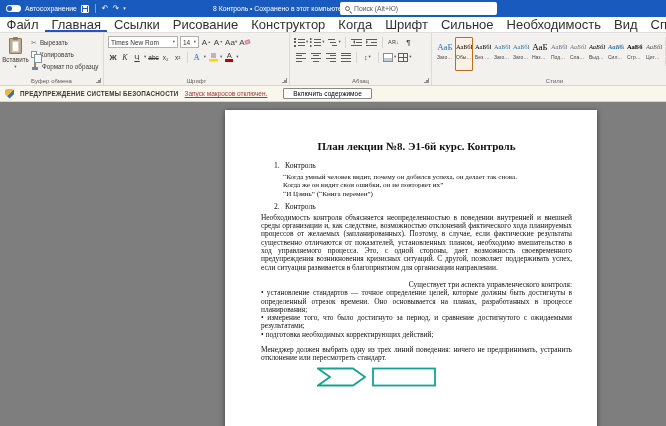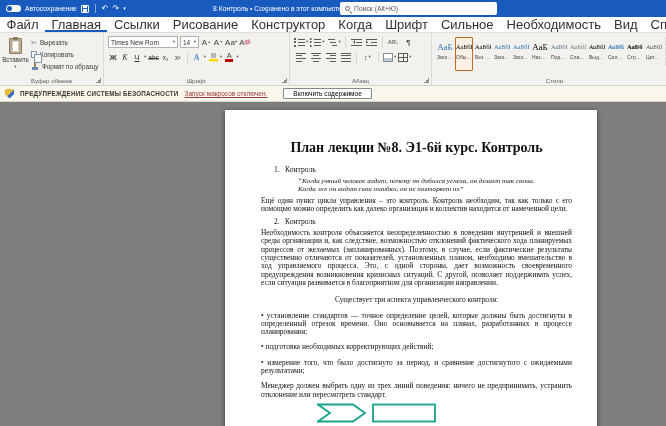--- a/index.html
+++ b/index.html
@@ -118,27 +118,27 @@
   
   .msgbar{position:absolute;top:86px;left:0;width:666px;height:16px;background:#f9f6ec;border-bottom:1px solid #d8d5cf;display:flex;align-items:center;gap:6px;padding-left:5px}
   .shield{width:9px;height:10px;background:linear-gradient(135deg,#e8b73a 0 50%,#3b6fc4 50% 100%);clip-path:polygon(50% 0,100% 12%,100% 58%,50% 100%,0 58%,0 12%);flex:0 0 auto}
   .msg-title{font-size:6.3px;font-weight:bold;color:#3b3a39;letter-spacing:.2px;white-space:nowrap}
   .msg-link{font-size:6.5px;color:#a4373a;text-decoration:underline;white-space:nowrap;cursor:pointer}
   .msg-btn{font-size:6.5px;font-family:inherit;border:1px solid #8a8886;background:#fff;padding:1px 9px;margin-left:10px;white-space:nowrap;border-radius:1px}
 
   
   .canvas{position:absolute;top:102px;left:0;width:666px;height:324px;background:#7e7e7e;overflow:hidden}
   .page{position:absolute;left:225px;top:8px;width:372px;height:520px;background:#fff;box-shadow:0 1px 5px rgba(0,0,0,.5);padding:30px 25px 10px 36px;font-family:"Liberation Serif","DejaVu Serif",serif;color:#111}
-  .doc-heading{font-size:14px;font-weight:bold;text-align:center;margin-bottom:9px}
+  .doc-heading{font-size:11px;font-weight:bold;text-align:center;margin-bottom:9px}
   .list-row{display:flex;font-size:7.6px;margin:4px 0 3px 13px}
   .num{width:11px;flex:0 0 auto}
-  .quote{margin-left:37px;font-style:italic;font-size:7.1px;line-height:8.3px}
+  .quote{margin-left:22px;font-size:7.1px;line-height:8.3px}
   .para{font-size:7.4px;line-height:8.3px;text-align:justify;margin-top:3px}
-  .para.intro{margin-top:9px;text-align:center}
-  .para.bullet{margin-top:7px}
+  .para.intro{margin-top:9px;text-align:right}
+  .para.bullet{margin-top:0}
   .para.final{margin-top:7px}
   .shapes{margin:4px 0 0 56px;line-height:0}
 </style>
 </head>
 <body>
 
 <div class="app">
 
   <header class="titlebar">
     <div class="qat">
@@ -386,33 +386,33 @@
     <div class="page">
       <div class="doc-heading">План лекции №8. Э1-6й курс. Контроль</div>
 
       <div class="list-row">
         <span class="num">1.</span>
         <span>Контроль</span>
       </div>
 
       <p class="quote">“Когда умный человек видит, почему он добился успеха, он делает так снова.</p>
       <p class="quote">Когда же он видит свои ошибки, он не повторяет их”</p>
-
-      <p class="para">Ещё один пункт цикла управления – это контроль. Контроль необходим, так как только с его помощью можно определить как далеко организация и коллектив находится от намеченной цели.</p>
+      <p class="quote">“И Цзинь” (“Книга перемен”)</p>
+
 
       <div class="list-row">
         <span class="num">2.</span>
         <span>Контроль</span>
       </div>
 
       <p class="para">Необходимость контроля объясняется неопределенностью в поведении внутренней и внешней среды организации и, как следствие, возможностью отклонений фактического хода планируемых процессов от желаемых (запланированных). Поэтому, в случае, если фактические результаты существенно отличаются от показателей, установленных планом, необходимо вмешательство в ход управляемого процесса. Это, с одной стороны, дает возможность своевременного предупреждения возникновения кризисных ситуаций. С другой, позволяет поддерживать успех, если ситуация развивается в благоприятном для организации направлении.</p>
       <p class="para intro">Существует три аспекта управленческого контроля:</p>
       <p class="para bullet">• установление стандартов — точное определение целей, которые должны быть достигнуты в определенный отрезок времени. Оно основывается на планах, разработанных в процессе планирования;</p>
+      <p class="para bullet">• измерение того, что было достигнуто за период, и сравнение достигнутого с ожидаемыми результатами;</p>
       <p class="para bullet">• подготовка необходимых корректирующих действий;</p>
-      <p class="para bullet">• измерение того, что было достигнуто за период, и сравнение достигнутого с ожидаемыми результатами;</p>
       <p class="para final">Менеджер должен выбрать одну из трех линий поведения: ничего не предпринимать, устранить отклонение или пересмотреть стандарт.</p>
 
       <div class="shapes">
         <svg width="122" height="20" viewBox="0 0 122 20">
           <polygon points="1,1.5 36,1.5 48,10 36,18.5 1,18.5 13,10" fill="#ffffff" stroke="#16a38e" stroke-width="1.8"></polygon>
           <rect x="56" y="1.5" width="62" height="17" fill="#ffffff" stroke="#16a38e" stroke-width="1.8"></rect>
         </svg>
       </div>
     </div>
   </div>

